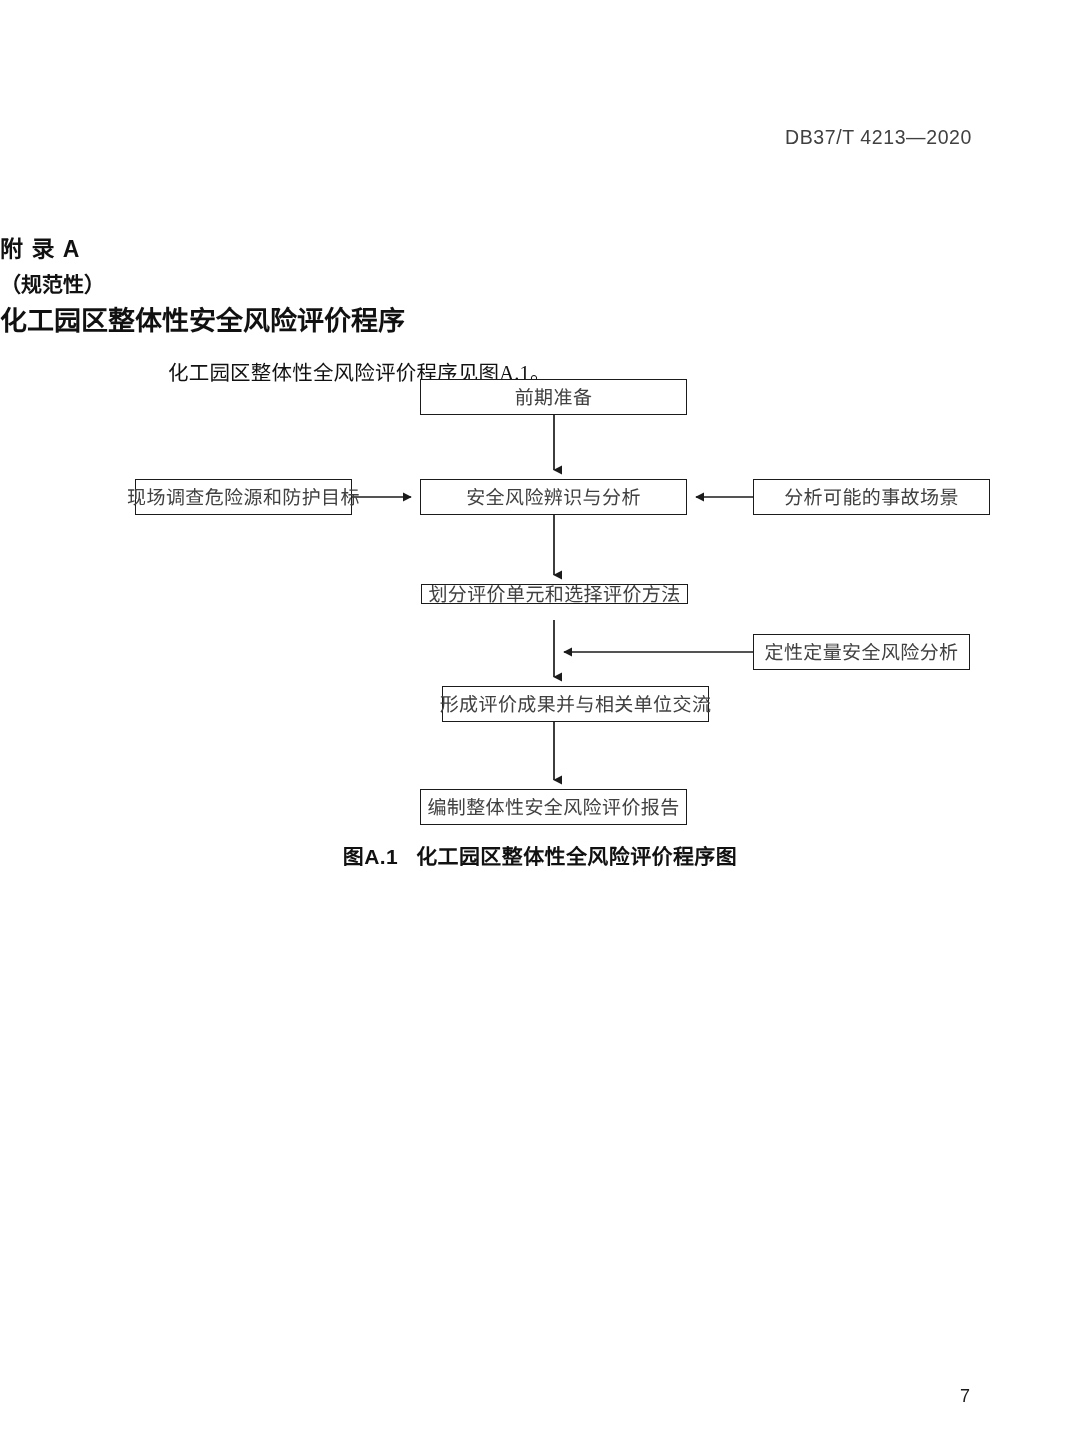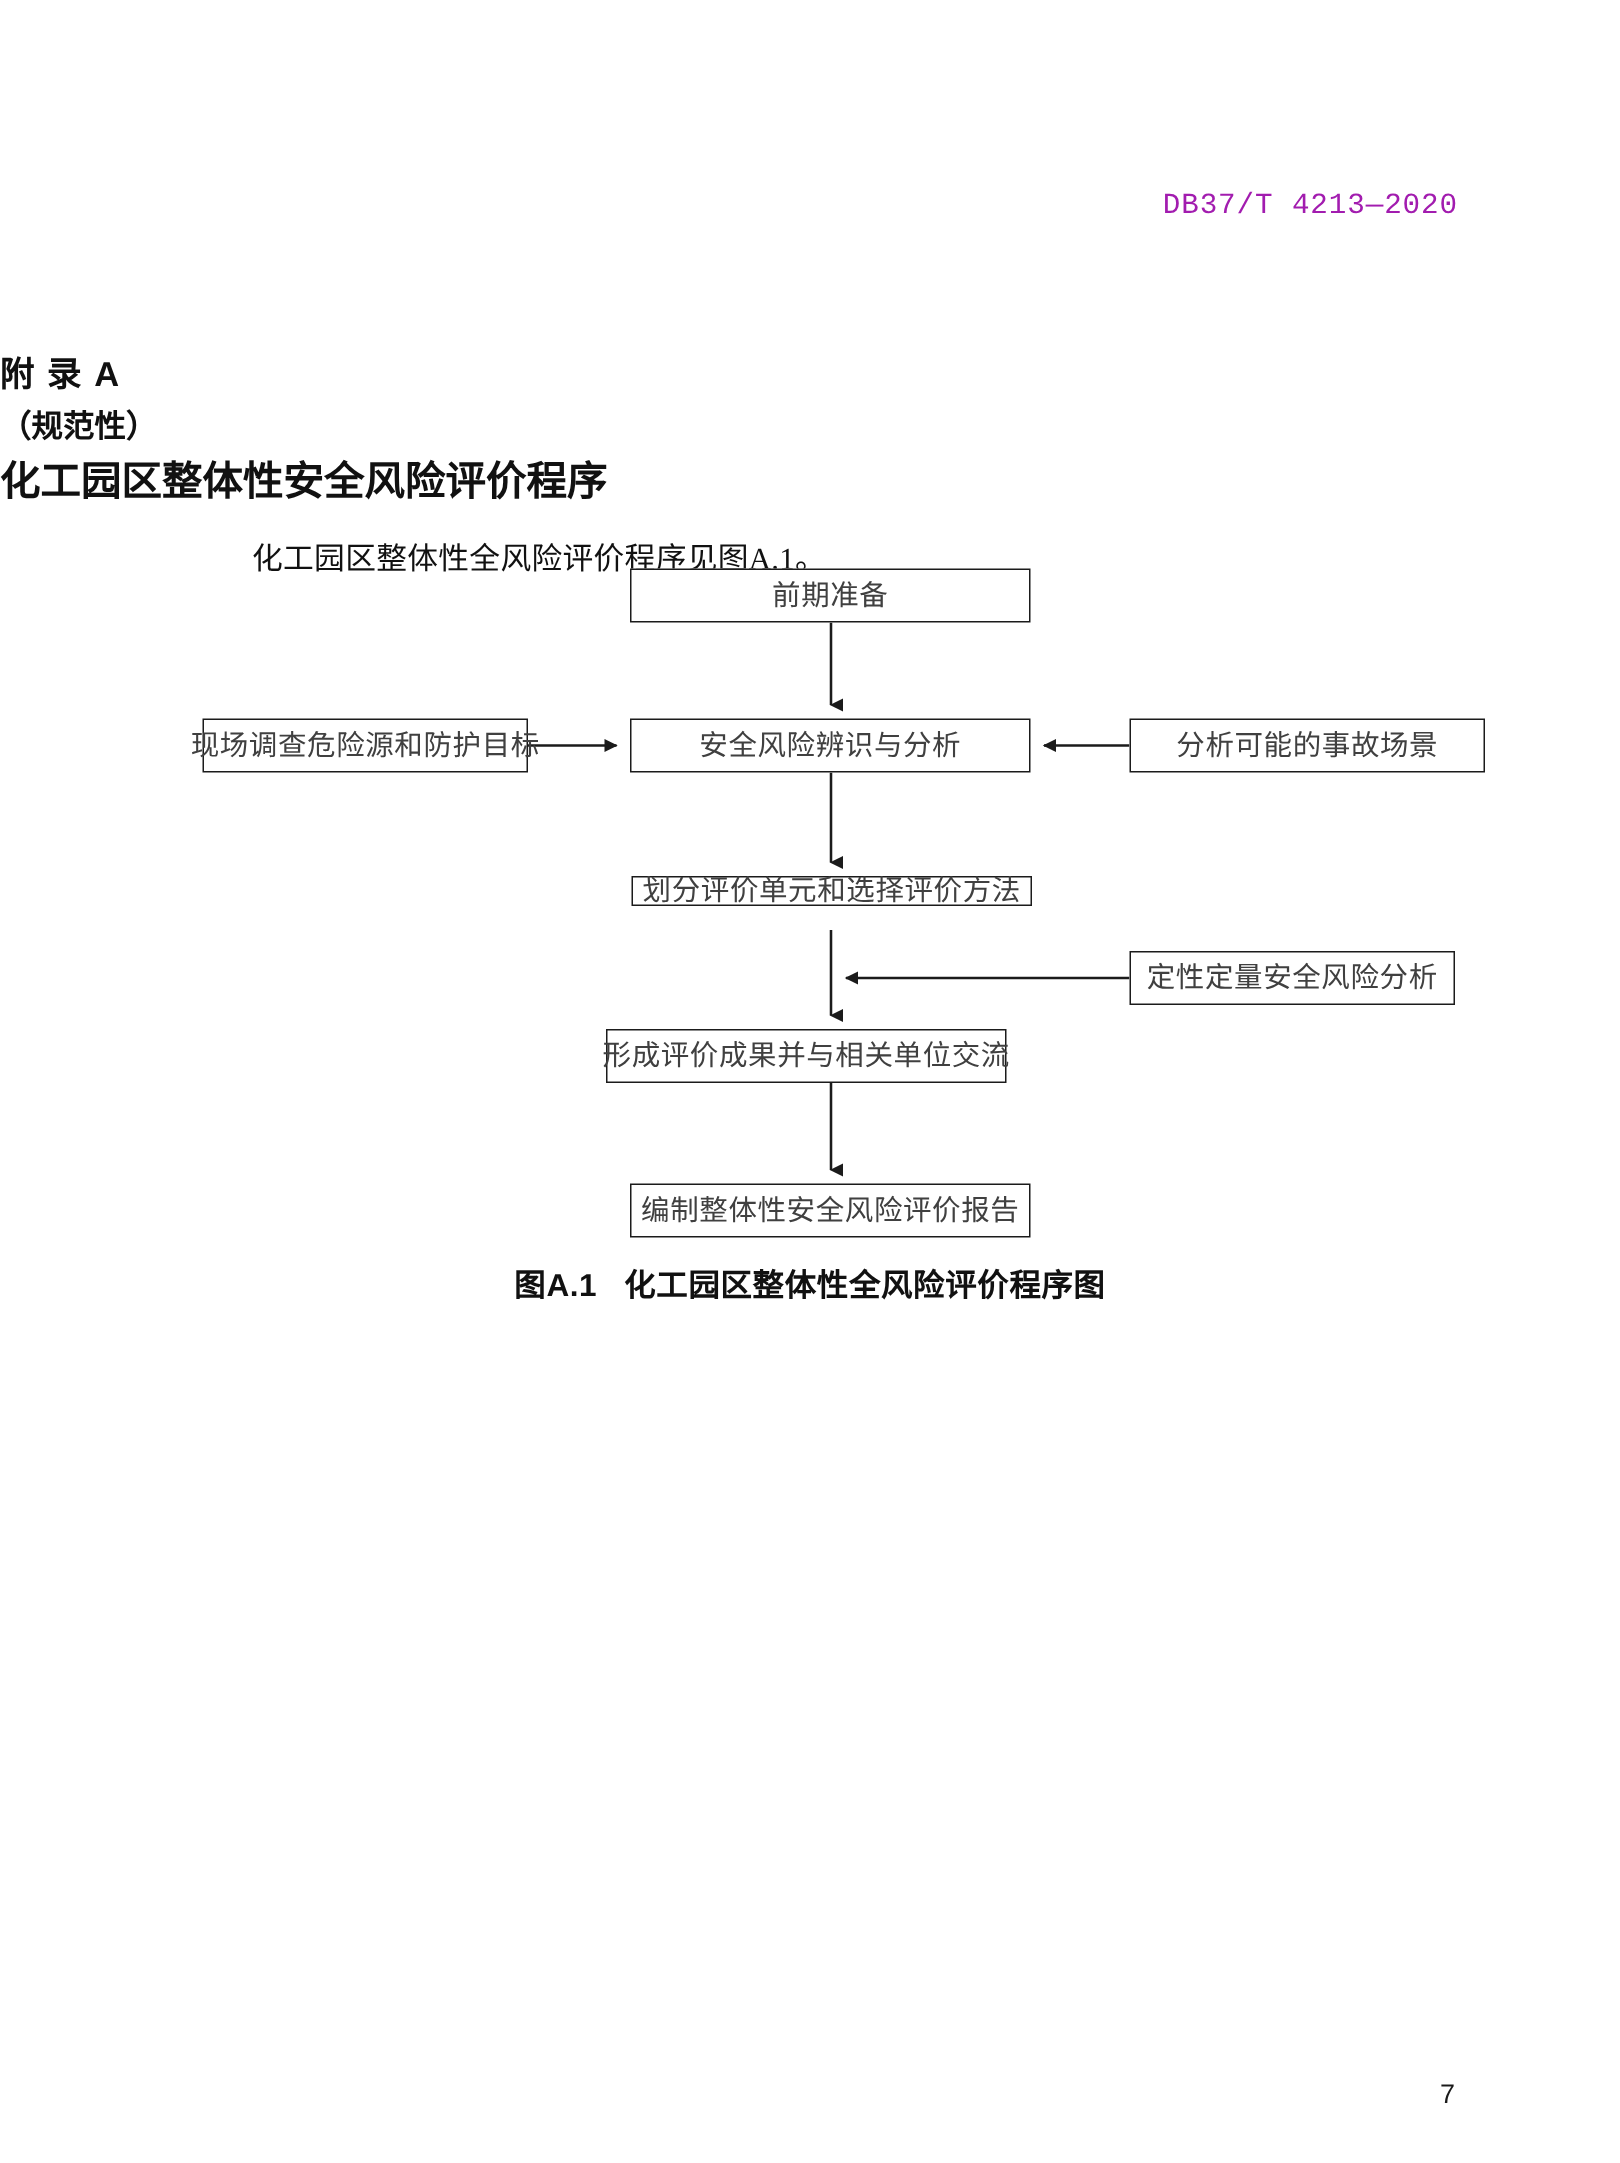--- a/index.html
+++ b/index.html
@@ -19,24 +19,24 @@
     margin: 0 auto;
     background: #ffffff;
     overflow: hidden;
   }
 
   
   .page-header {
     position: absolute;
     top: 126px;
     right: 108px;
-    font-family: Liberation Mono, monospace;
+    font-family: Liberation Sans, sans-serif;
     font-size: 19.5px;
     letter-spacing: 0.6px;
-    color: #a21caf;
+    color: #404040;
     white-space: nowrap;
   }
 
   
   .annex-title-block {
     position: absolute;
     top: 232px;
     left: 0;
     width: 1080px;
     text-align: left;
@@ -180,21 +180,21 @@
     <div class="node" style="left:135px; top:479px; width:217px; height:36px;">现场调查危险源和防护目标</div>
 
     <div class="node" style="left:420px; top:479px; width:267px; height:36px;">安全风险辨识与分析</div>
 
     <div class="node" style="left:753px; top:479px; width:237px; height:36px;">分析可能的事故场景</div>
 
     <div class="node" style="left:421px; top:584px; width:267px; height:20px;text-align:right;">划分评价单元和选择评价方法</div>
 
     <div class="node" style="left:753px; top:634px; width:217px; height:36px;">定性定量安全风险分析</div>
 
-    <div class="node" style="left:404px; top:686px; width:267px; height:36px;">形成评价成果并与相关单位交流</div>
+    <div class="node" style="left:442px; top:686px; width:267px; height:36px;">形成评价成果并与相关单位交流</div>
 
     <div class="node" style="left:420px; top:789px; width:267px; height:36px;">编制整体性安全风险评价报告</div>
   </div>
 
   <div class="fig-caption">
     <span class="cap-num">图A.1</span><span>化工园区整体性全风险评价程序图</span>
   </div>
 
   <div class="page-number">7</div>
 

